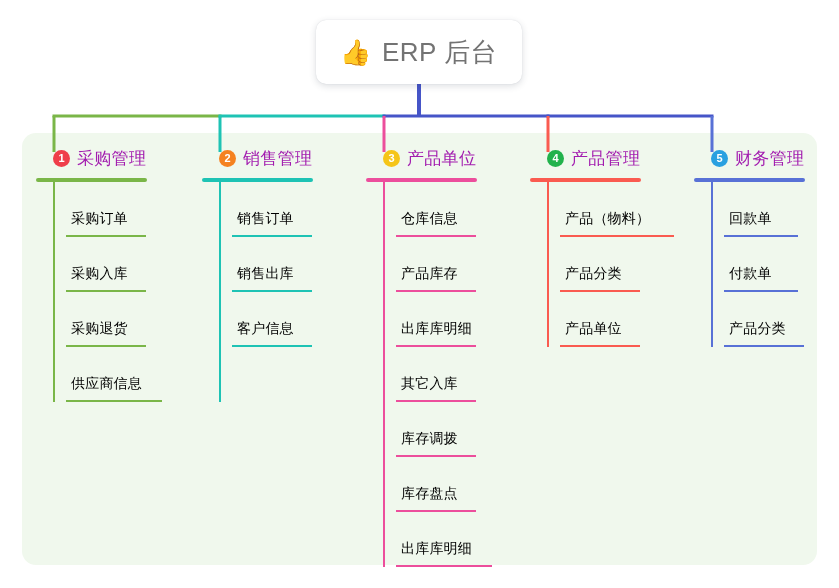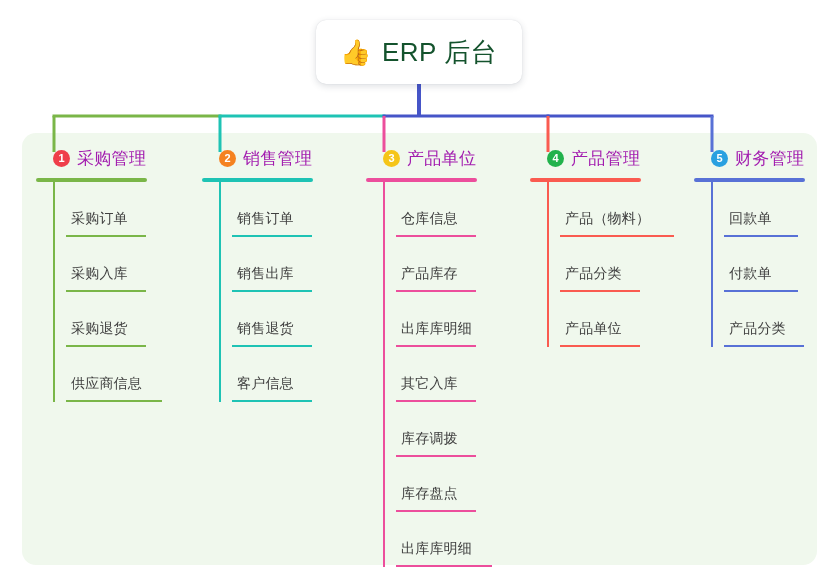--- a/index.html
+++ b/index.html
@@ -36,21 +36,21 @@
     gap: 10px;
     box-sizing: border-box;
   }
   .root-emoji {
     font-size: 25px;
     line-height: 1;
     display: inline-block;
   }
   .root-title {
     font-size: 26px;
-    color: #14532d;
+    color: #737373;
     letter-spacing: 0.5px;
     white-space: nowrap;
   }
 
   
   .panel {
     position: absolute;
     left: 22px;
     top: 133px;
     width: 795px;
@@ -112,21 +112,21 @@
   .item {
     position: relative;
     height: 55px;
     box-sizing: border-box;
   }
   .item-label {
     position: absolute;
     left: 35px;
     bottom: 9px;
     font-size: 14px;
-    color: #404040;
+    color: #000000;
     white-space: nowrap;
     letter-spacing: 0.2px;
   }
   .item-rule {
     position: absolute;
     left: 30px;
     bottom: 0;
     height: 2px;
   }
   .spine {
@@ -198,24 +198,20 @@
           <div class="spine" style="background: rgb(30, 195, 180); height: 220px;"></div>
           <div class="item">
             <span class="item-label">销售订单</span>
             <div class="item-rule" style="background: rgb(30, 195, 180); width: 80px;"></div>
           </div>
           <div class="item">
             <span class="item-label">销售出库</span>
             <div class="item-rule" style="background: rgb(30, 195, 180); width: 80px;"></div>
           </div>
           <div class="item">
-            <span class="item-label">销售退货</span>
-            <div class="item-rule" style="background: rgb(30, 195, 180); width: 80px;"></div>
-          </div>
-          <div class="item">
             <span class="item-label">客户信息</span>
             <div class="item-rule" style="background: rgb(30, 195, 180); width: 80px;"></div>
           </div>
         </div>
       </div>
       <div class="column" style="left: 366px; width: 140px;">
         <div class="col-head">
           <span class="badge" style="background: rgb(245, 197, 24);">3</span>
           <span class="col-title">产品单位</span>
         </div>

